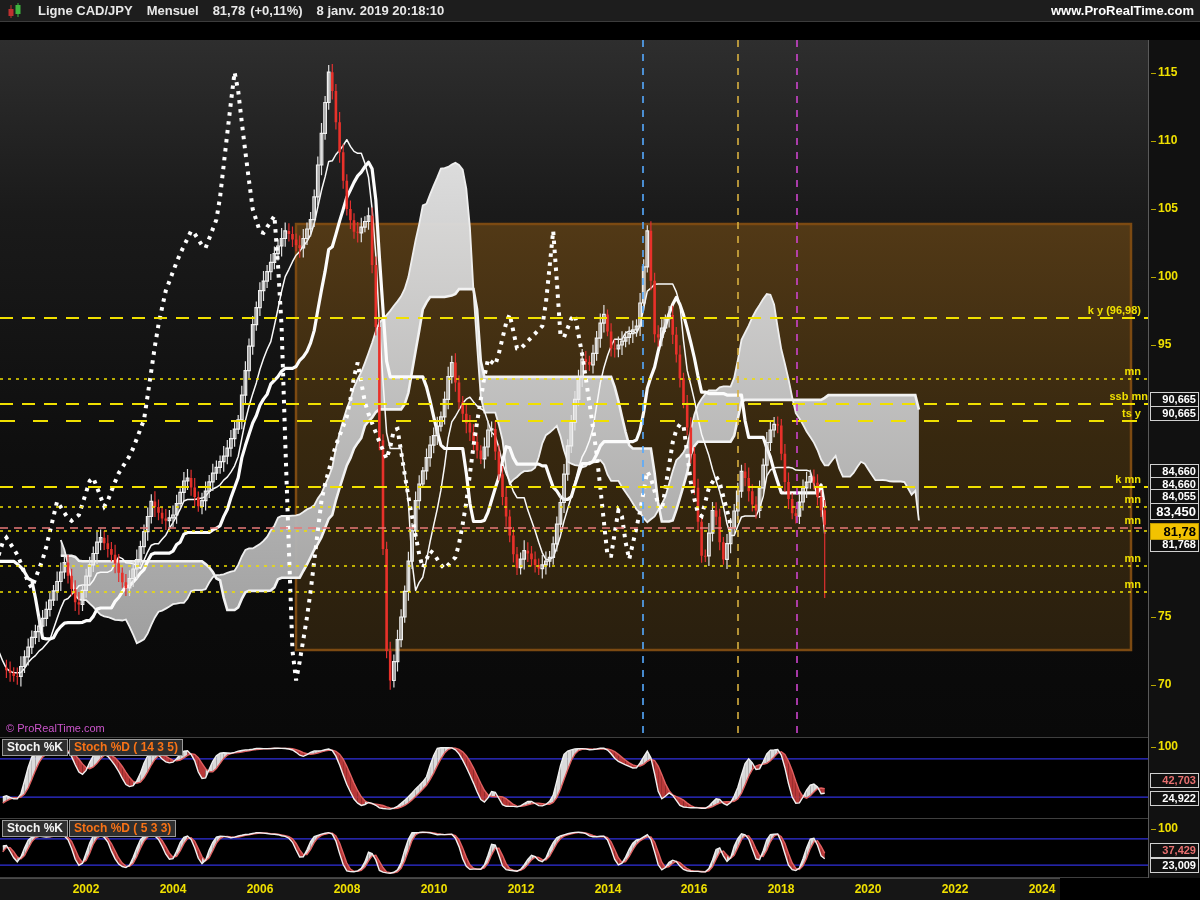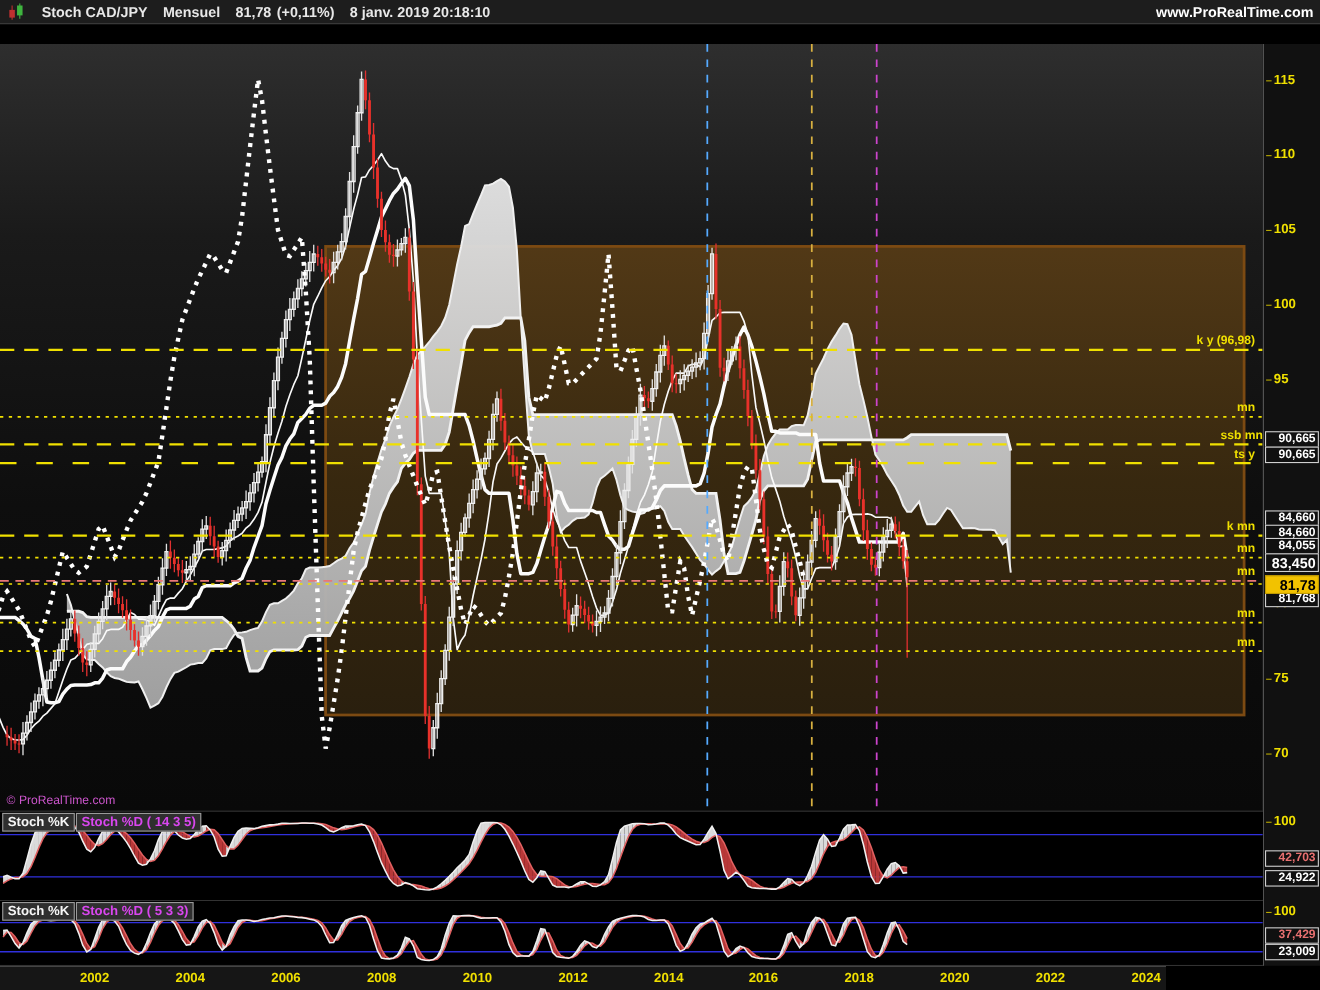--- a/index.html
+++ b/index.html
@@ -37,42 +37,42 @@
   .pbox.yellow{background:#f2c200;border-color:#c09a00;color:#000;font-size:13px;height:17px;line-height:15px}
   .pbox.redtext{color:#e87070}
 
   
   .sep{position:absolute;left:0;width:1148px;height:1px;background:#3f3f3f}
   .panel{position:absolute;left:0;width:1148px;background:#000}
   .phdr{position:absolute;left:2px;display:flex}
   .ptab{height:17px;line-height:15px;margin-right:1px;padding:0 4px;background:#2f2f2f;
         border:1px solid #9a9a9a;font-size:12px;font-weight:bold;white-space:nowrap}
   .ptab.k{color:#f5f5f5}
-  .ptab.d{color:#d946ef}
+  .ptab.d{color:#f97316}
 
   
   #taxis{position:absolute;left:0;top:878px;width:1060px;height:22px;background:#161616;
          border-top:1px solid #4a4a4a}
   .tlab{position:absolute;top:3px;width:60px;margin-left:-30px;text-align:center;
         font-size:12px;font-weight:bold;color:#f0e000}
   svg{display:block}
 </style>
 </head>
 <body>
 
 <div id="wrap">
 
   <div id="hdr">
     <svg class="first" width="18" height="16">
       <line x1="5" y1="2" x2="5" y2="15" stroke="#c03030" stroke-width="1"></line>
       <rect x="2.5" y="6" width="5" height="7" fill="#c03030"></rect>
       <line x1="12" y1="0" x2="12" y2="14" stroke="#3fb53f" stroke-width="1"></line>
       <rect x="9.5" y="2" width="5" height="9" fill="#3fb53f"></rect>
     </svg>
-    <span class="sp">Stoch CAD/JPY</span>
+    <span class="sp">Ligne CAD/JPY</span>
     <span class="sp">Mensuel</span>
     <span class="sp">81,78</span>
     <span class="sp" style="margin-left:5px">(+0,11%)</span>
     <span class="sp">8 janv. 2019 20:18:10</span>
     <span id="site">www.ProRealTime.com</span>
   </div>
 
 
   <div id="chart">
       <svg width="1148" height="697" viewBox="0 40 1148 697">

